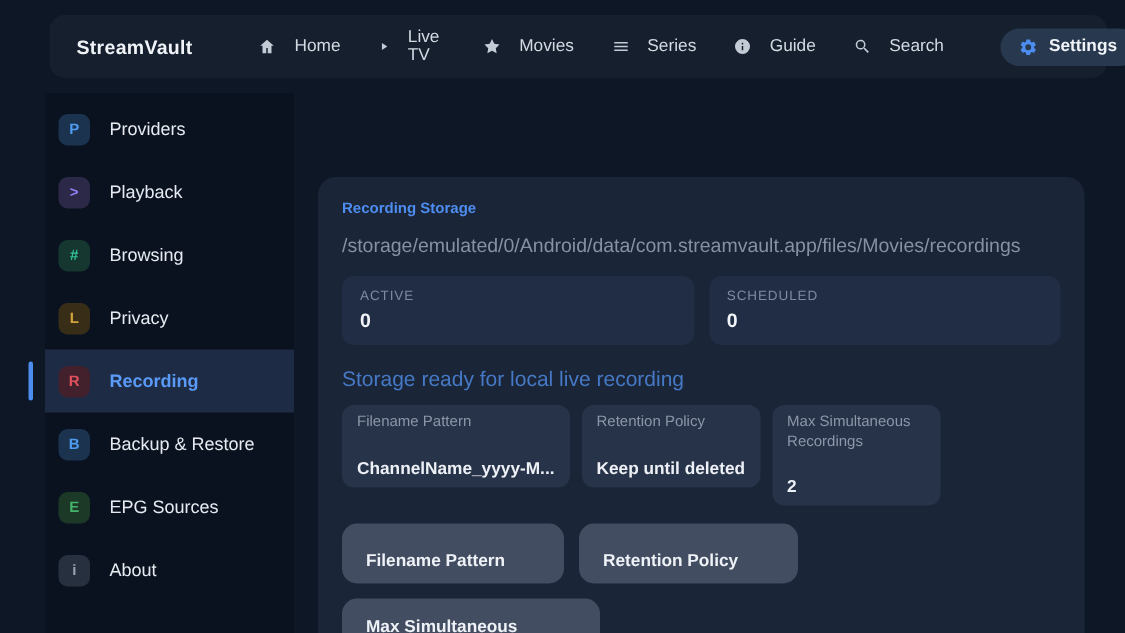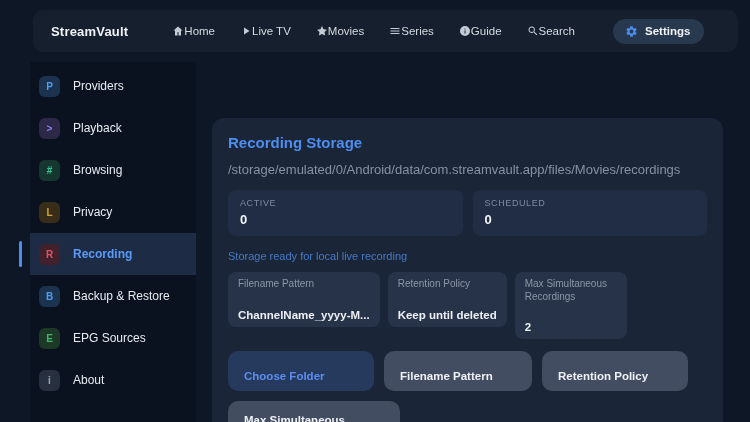--- a/index.html
+++ b/index.html
@@ -12,21 +12,21 @@
   }
 
   
   .topbar {
     position:absolute; left:33px; top:10px; width:705px; height:42px;
     background:#161f2e; border-radius:10px;
     display:flex; align-items:center; padding:0 18px;
   }
   .brand { font-size:13px; font-weight:bold; color:#f0f3f7; letter-spacing:.2px; }
   .nav { display:flex; align-items:center; gap:25px; margin-left:44px; }
-  .nav-item { display:flex; align-items:center; gap:0; cursor:pointer; }
+  .nav-item { display:flex; align-items:center; gap:12px; cursor:pointer; }
   .nav-item .nv-label { font-size:11.5px; color:#d3dae2; }
   .nav-icon { width:12px; height:12px; color:#c3ccd6; display:block; }
   .settings-pill {
     display:flex; align-items:flex-start; gap:7px;
     background:#28394f; border-radius:999px; padding:6px 14px 6px 12px;
     margin-left:13px; cursor:pointer;
   }
   .settings-pill .nv-label { font-size:11.5px; font-weight:bold; color:#f0f3f7; }
   .settings-pill .nav-icon { width:13px; height:13px; color:#4d8df0; }
 
@@ -58,29 +58,29 @@
   .badge-amber  { background:#382e18; color:#d3a43c; }
   .badge-red    { background:#43212c; color:#e0525e; }
   .badge-green  { background:#1c3826; color:#46b36a; }
   .badge-gray   { background:#27303f; color:#9aa5b4; }
 
   
   .panel {
     position:absolute; left:212px; top:118px; width:511px; height:330px;
     background:#1a2537; border-radius:12px; padding:14px 16px;
   }
-  .panel-title { font-size:15px; font-weight:bold; color:#4d8df0; margin:2px 0 11px; }
+  .panel-title { font-size:10px; font-weight:bold; color:#4d8df0; margin:2px 0 11px; }
   .panel-path { font-size:13px; color:#8791a3; margin-bottom:13px; }
 
   .stats { display:flex; gap:10px; margin-bottom:12px; }
   .stat-card { flex:1; background:#212d44; border-radius:8px; padding:8px 12px; height:46px; }
   .stat-label { font-size:9px; letter-spacing:.6px; color:#7e8aa0; text-transform:uppercase; }
   .stat-value { font-size:13px; font-weight:bold; color:#f1f4f8; margin-top:4px; }
 
-  .status-line { font-size:11px; color:#4679c5; margin:14px 0 10px; }
+  .status-line { font-size:14px; color:#4679c5; margin:14px 0 10px; }
 
   .fields { display:flex; gap:8px; align-items:flex-start; margin-bottom:12px; }
   .field-card { background:#273349; border-radius:8px; padding:6px 10px; }
   .field-label { font-size:10px; color:#8c96a8; line-height:1.25; }
   .field-label.narrow { max-width:92px; }
   .field-value { font-size:11.5px; font-weight:bold; color:#edf0f5; margin-top:18px; }
 
   .buttons { display:flex; flex-wrap:wrap; gap:10px; width:472px; }
   .btn {
     height:40px; border-radius:10px; border:none; cursor:pointer;
@@ -208,19 +208,18 @@
       <div class="field-label">Retention Policy</div>
       <div class="field-value">Keep until deleted</div>
     </div>
     <div class="field-card">
       <div class="field-label narrow">Max Simultaneous Recordings</div>
       <div class="field-value">2</div>
     </div>
   </div>
 
   <div class="buttons">
-    <button class="btn btn-blue">Choose Folder</button>
     <button class="btn btn-gray-1">Filename Pattern</button>
     <button class="btn btn-gray-2">Retention Policy</button>
     <button class="btn btn-gray-3">Max Simultaneous Recordings</button>
 
   </div>
 </main>
 
 </body></html>

